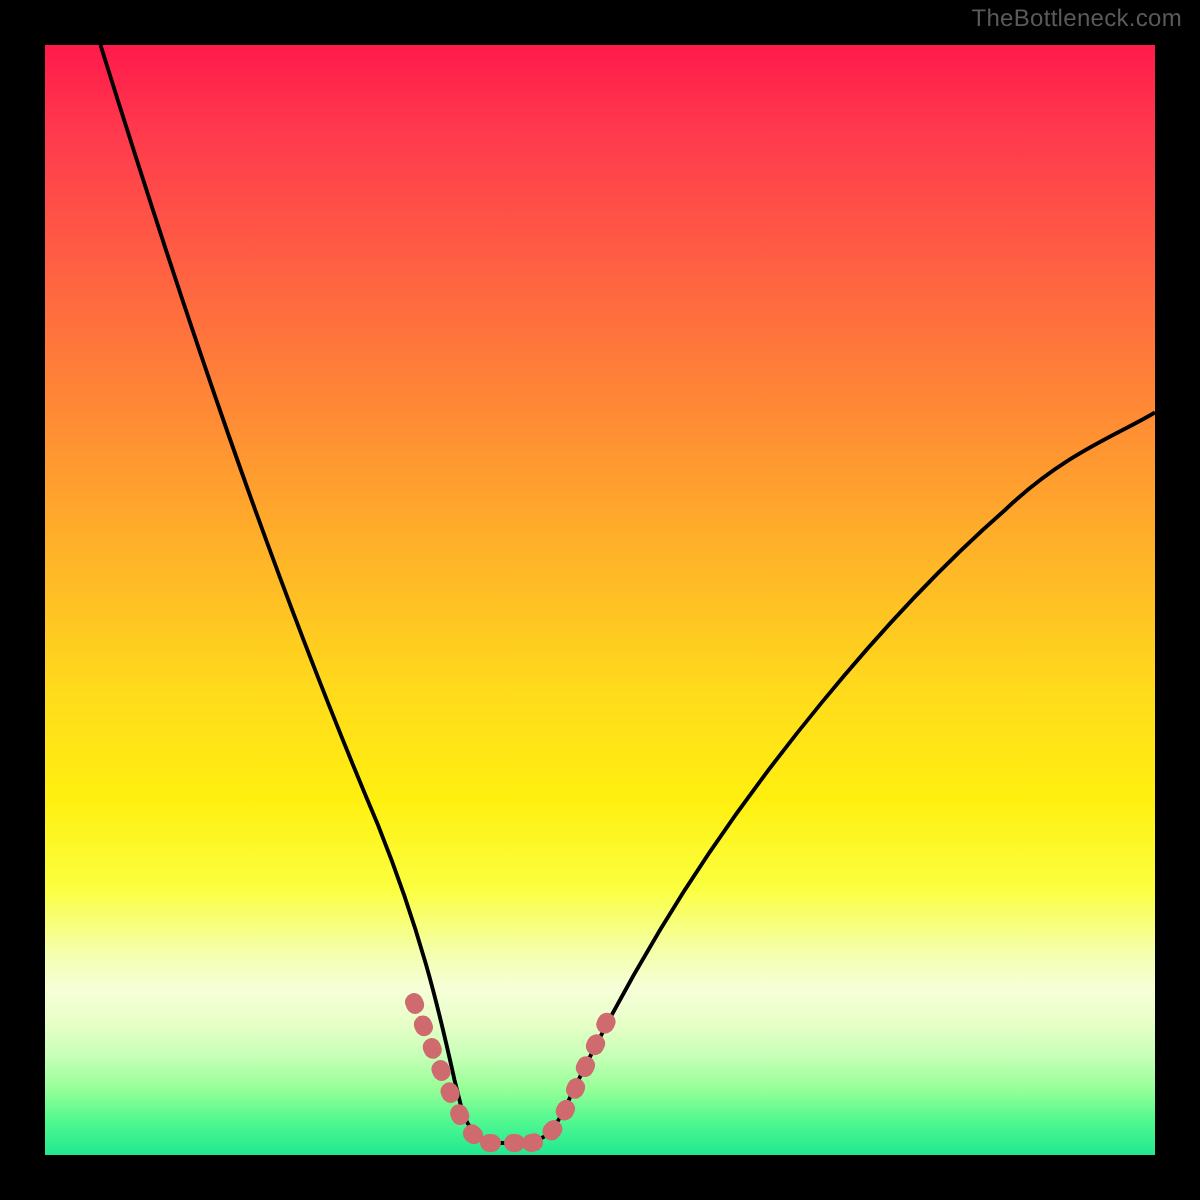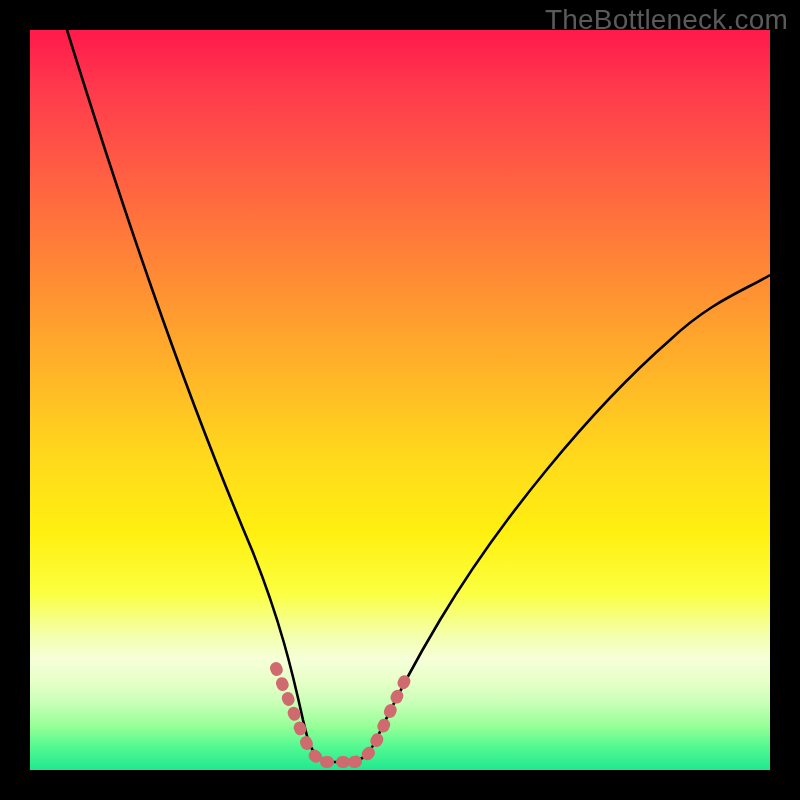--- a/index.html
+++ b/index.html
@@ -49,21 +49,21 @@
     top: 0;
     left: 0;
     width: 740px;
     height: 740px;
   }
   .watermark {
     position: absolute;
     top: 4px;
     right: 12px;
     color: #5a5a5a;
-    font-size: 28px;
+    font-size: 16px;
     letter-spacing: 0.2px;
     font-weight: 400;
   }
 </style>
 </head>
 <body>
 
 <div class="frame">
   <div class="plot-area">
     <svg class="curves" viewBox="0 0 740 740" preserveAspectRatio="none">

